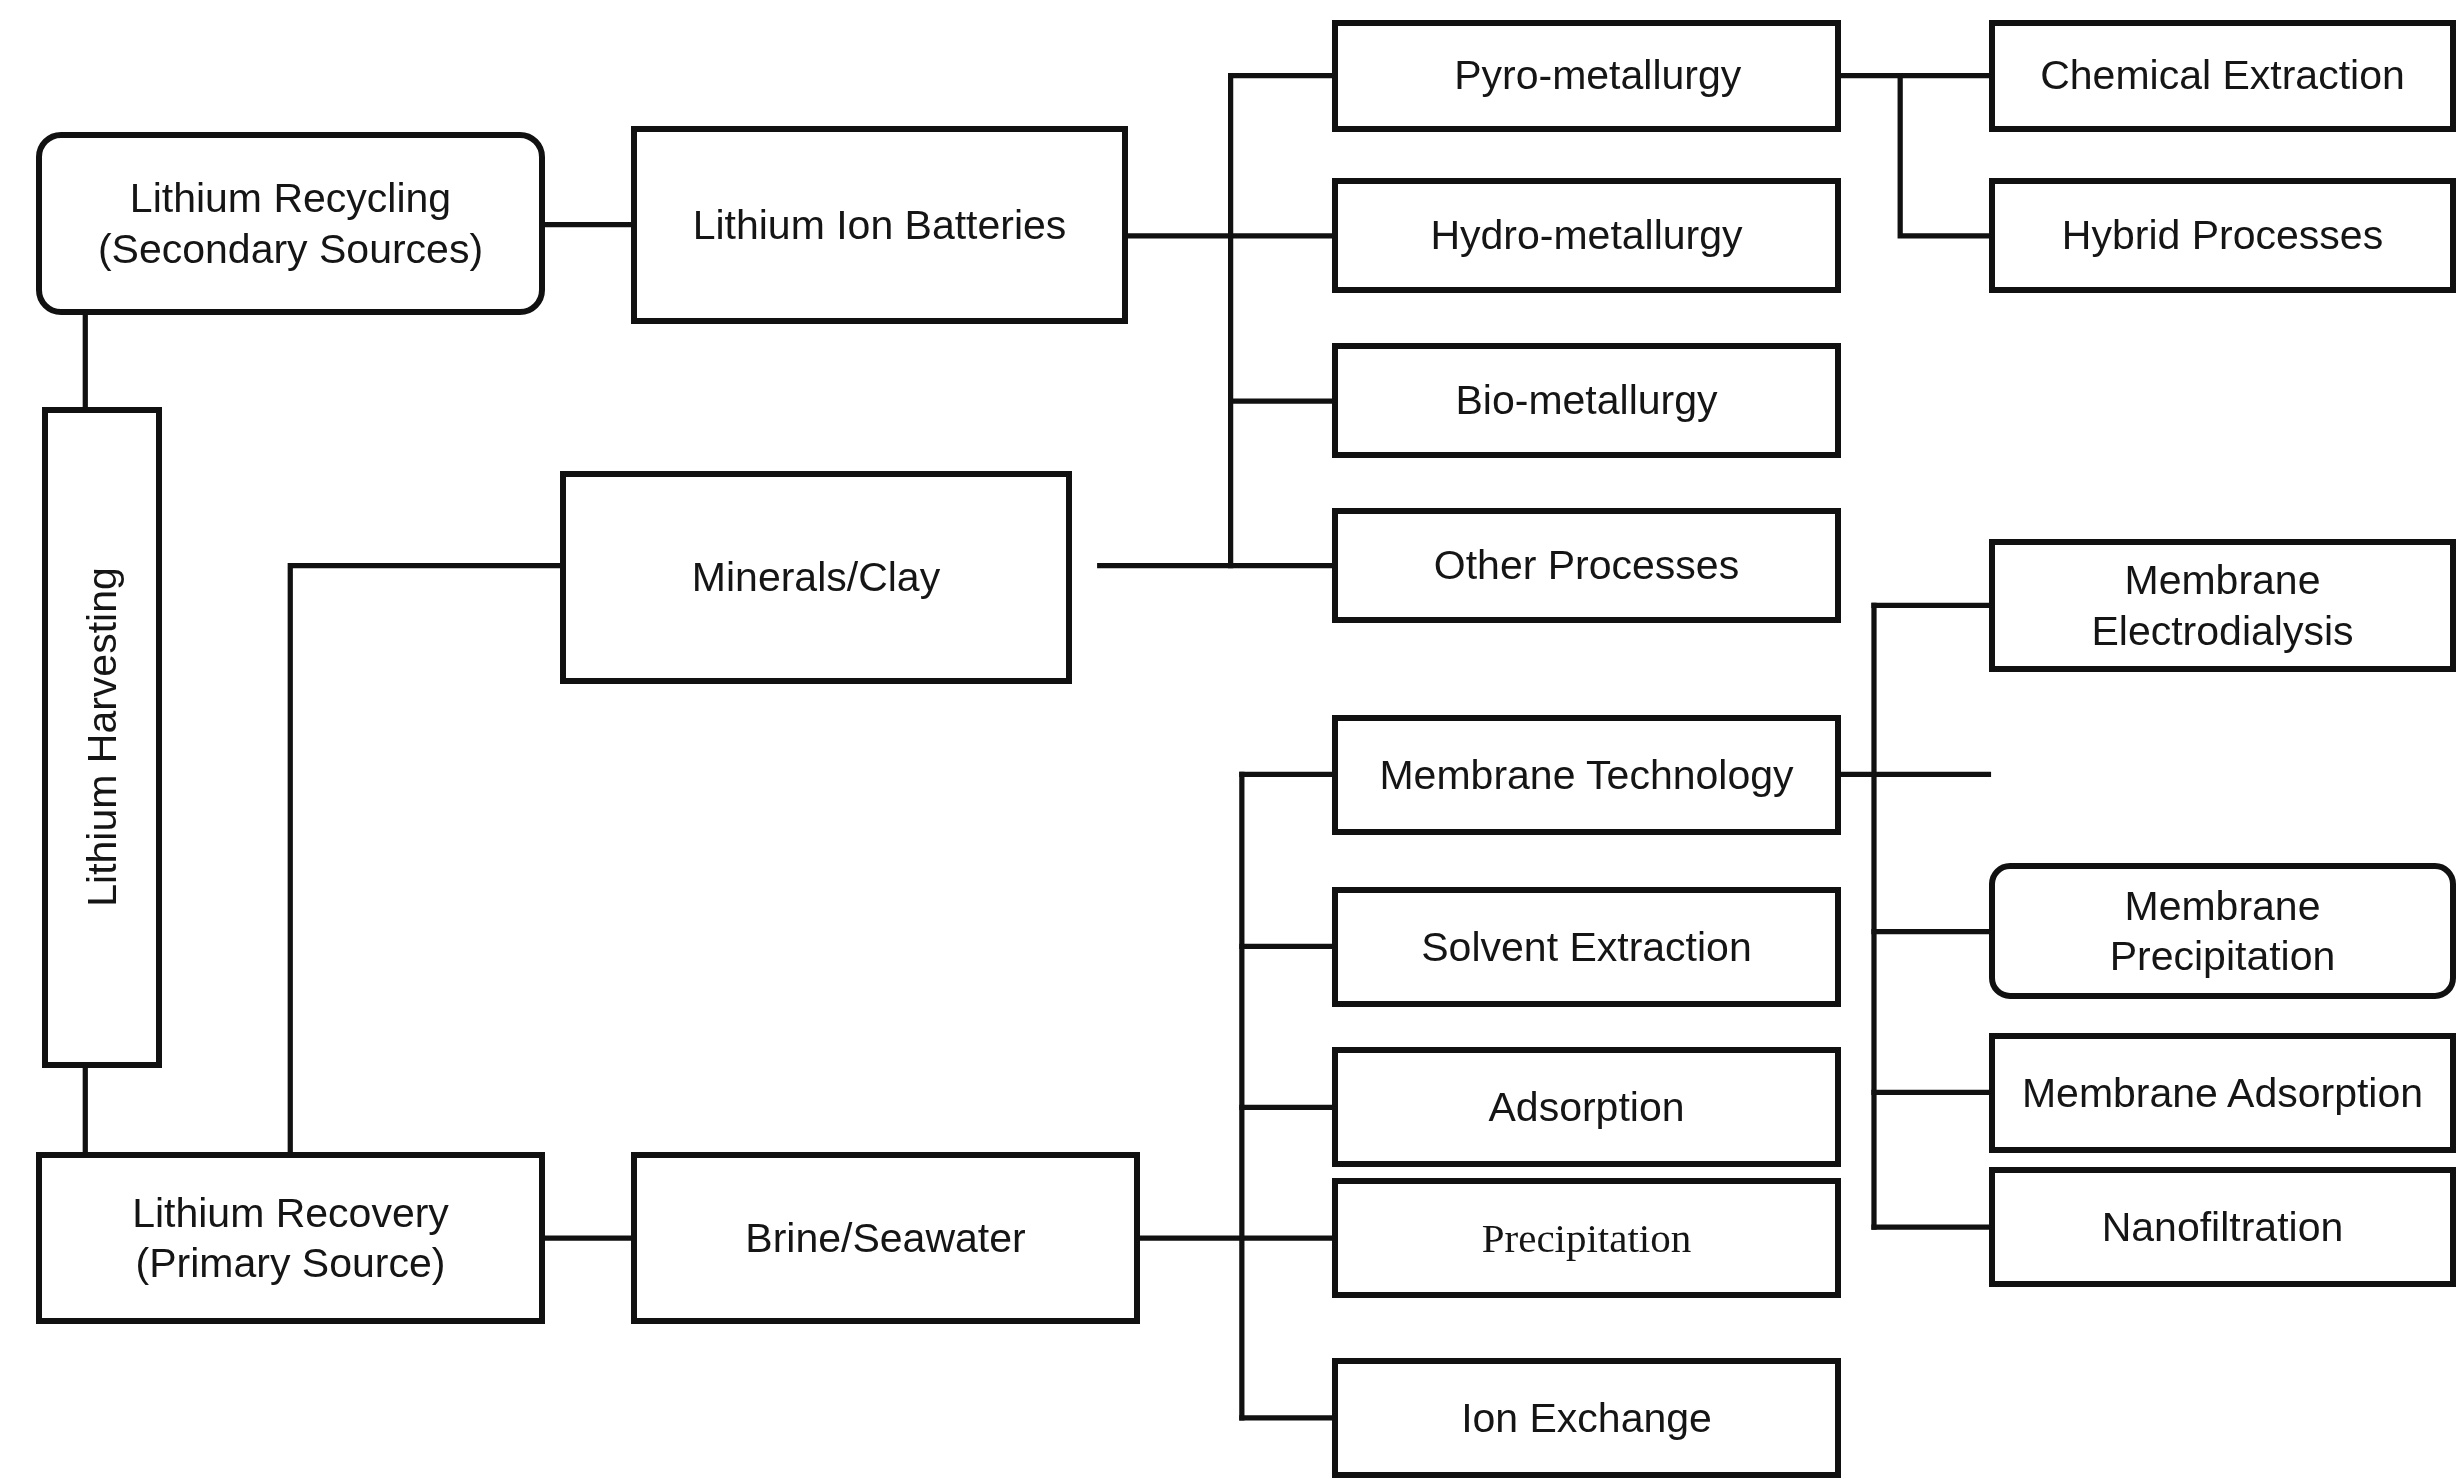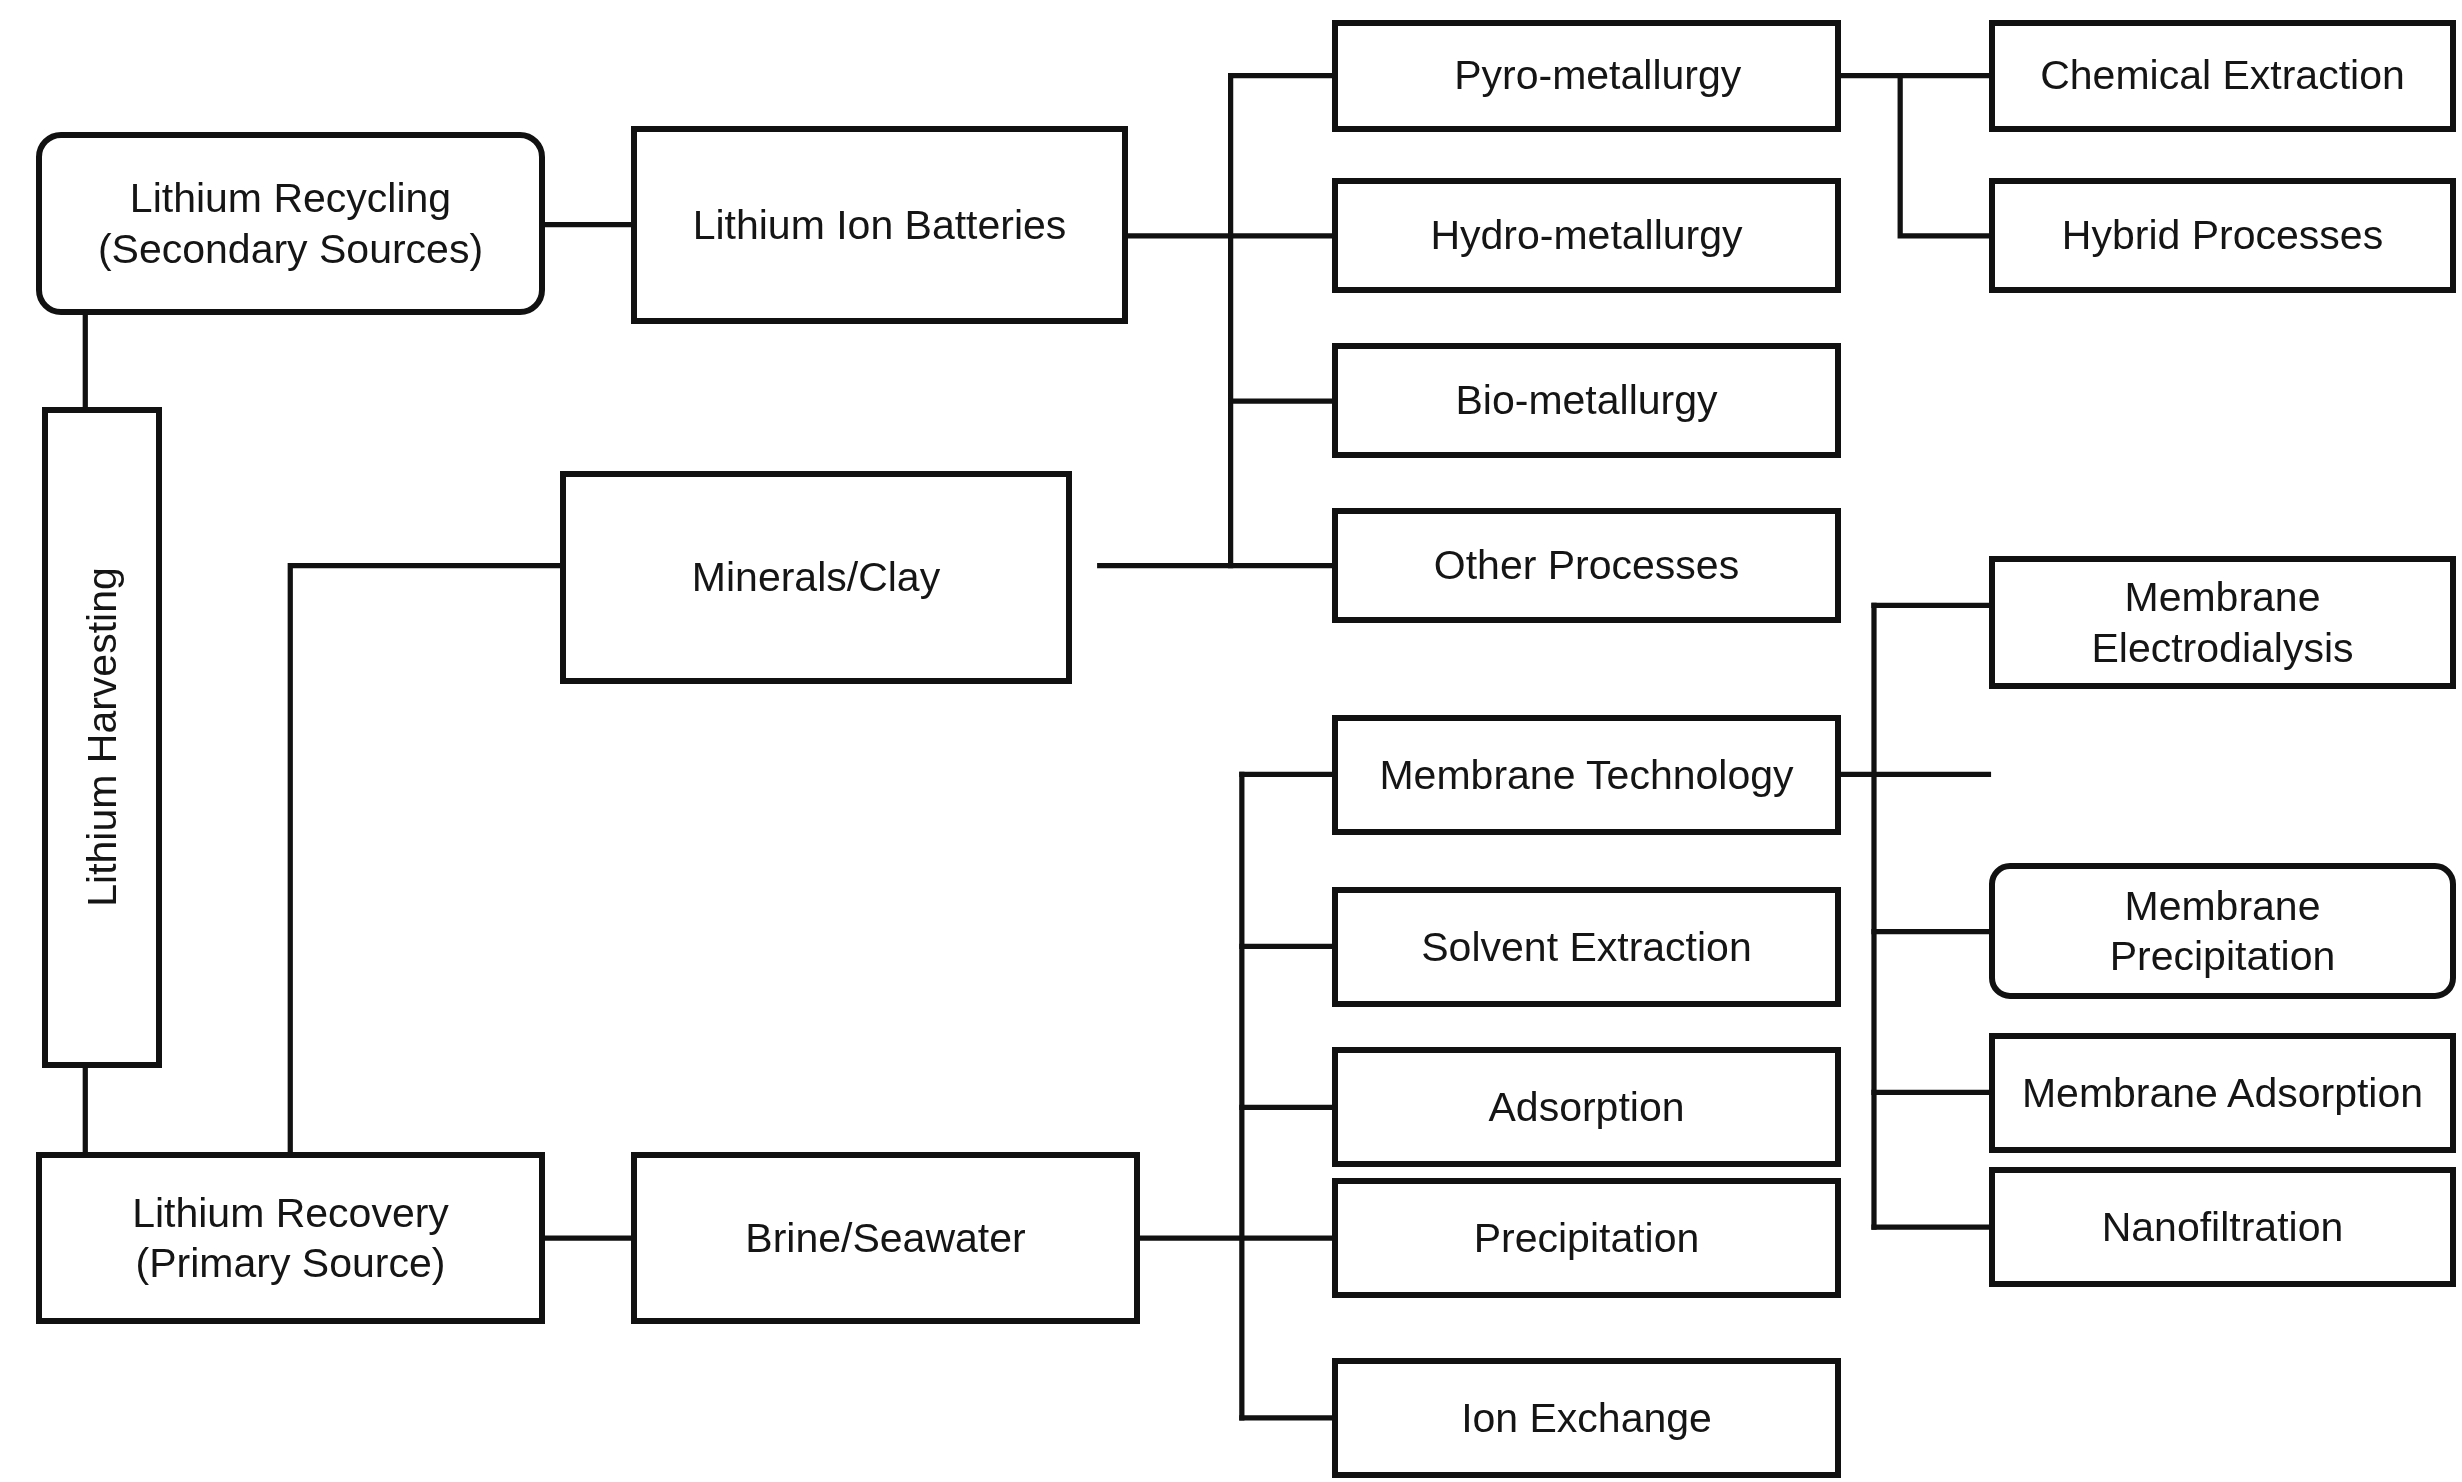--- a/index.html
+++ b/index.html
@@ -107,25 +107,25 @@
   <div class="node" style="left:1989px;top:19.5px;width:467px;height:112px;">Chemical Extraction</div>
 
   <div class="node" style="left:1989px;top:178px;width:467px;height:115px;">Hybrid Processes</div>
 
   <div class="node" style="left:1332px;top:715px;width:509px;height:120px;">Membrane Technology</div>
 
   <div class="node" style="left:1332px;top:887px;width:509px;height:120px;">Solvent Extraction</div>
 
   <div class="node" style="left:1332px;top:1047px;width:509px;height:120px;">Adsorption</div>
 
-  <div class="node" style="left:1332px;top:1178px;width:509px;height:120px;">Precipitation</div>
+  <div class="node" style="left:1332px;top:1178px;width:509px;height:120px;font-family:Liberation Serif, serif;">Precipitation</div>
 
   <div class="node" style="left:1332px;top:1358px;width:509px;height:120px;">Ion Exchange</div>
 
-  <div class="node" style="left:1989px;top:556px;width:467px;height:133px;">Membrane Electrodialysis</div>
+  <div class="node" style="left:1989px;top:539px;width:467px;height:133px;">Membrane Electrodialysis</div>
 
 
   <div class="node" style="left:1989px;top:863px;width:467px;height:136px;border-radius:21px;">Membrane Precipitation</div>
 
   <div class="node" style="left:1989px;top:1033px;width:467px;height:120px;">Membrane Adsorption</div>
 
   <div class="node" style="left:1989px;top:1167px;width:467px;height:120px;">Nanofiltration</div>
 
 </div>
 

